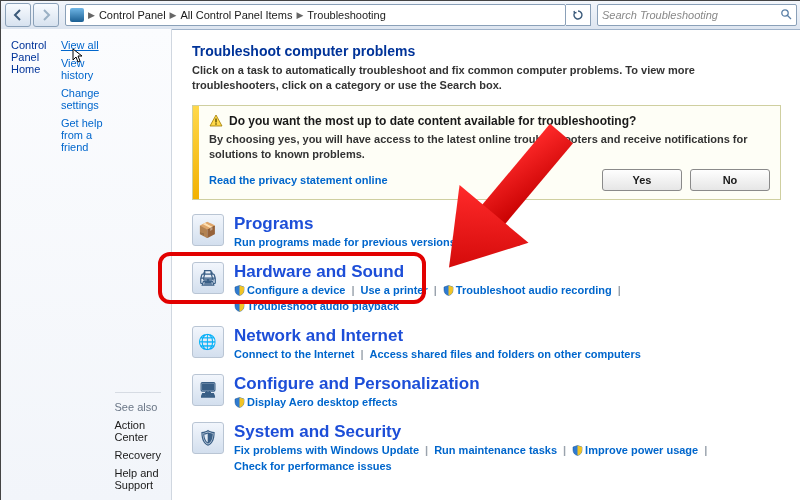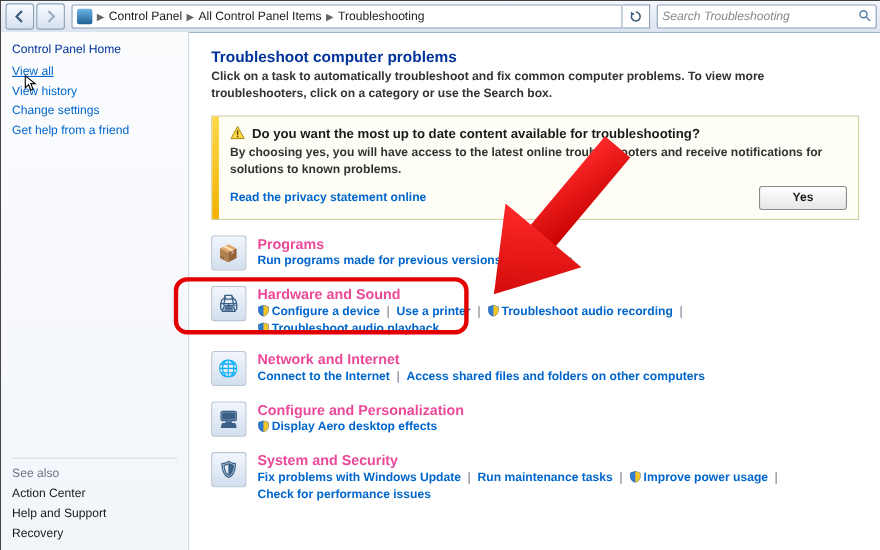--- a/index.html
+++ b/index.html
@@ -10,21 +10,21 @@
   .navbtn{width:24px;height:22px;border:1px solid #8aa0b8;border-radius:3px;background:linear-gradient(#f8fbff,#d7e2ef);display:flex;align-items:center;justify-content:center;color:#3b5a7a;font-size:12px;}
   .breadcrumbs{flex:1;height:20px;border:1px solid #8aa0b8;background:#fff;border-radius:2px;display:flex;align-items:center;padding:0 4px;gap:4px;overflow:hidden;}
   .crumb{color:#1a1a1a;white-space:nowrap;}
   .crumbsep{color:#666;font-size:9px;}
   .bc-icon{width:14px;height:14px;background:linear-gradient(#6fb6e6,#1b5f93);border-radius:2px;display:inline-block;}
   .refreshbox{width:24px;height:20px;border:1px solid #8aa0b8;border-left:none;background:#fff;display:flex;align-items:center;justify-content:center;color:#3b5a7a;}
   .searchbox{width:190px;height:20px;border:1px solid #8aa0b8;background:#fff;border-radius:2px;margin-left:6px;display:flex;align-items:center;padding:0 4px;color:#888;font-style:italic;gap:4px;}
   .searchbox .mag{color:#5a7fa6;font-style:normal;}
   
   .body{position:absolute;top:28px;bottom:0;left:0;right:0;display:flex;}
-  .sidebar{width:150px;border-right:1px solid #d0d7e0;padding:10px 10px;display:flex;flex-direction:column;background:linear-gradient(#fbfcfe,#f2f5fa);}
+  .sidebar{width:150px;border-right:1px solid #d0d7e0;padding:10px 10px;display:flex;flex-direction:row;background:linear-gradient(#fbfcfe,#f2f5fa);}
   .sidehome{color:#003399;font-weight:400;margin-bottom:8px;}
   .sidelist{display:flex;flex-direction:column;gap:6px;}
   .sidelink{color:#0066cc;cursor:pointer;}
   .sidelink.viewall{text-decoration:underline;position:relative;}
   .cursor{position:absolute;left:10px;top:9px;font-size:14px;color:#000;pointer-events:none;}
   .cursor svg{width:16px;height:16px;}
   .seealso{margin-top:auto;border-top:1px solid #d6dbe3;padding-top:8px;}
   .seealso-h{color:#6a7686;margin-bottom:6px;}
   .main{flex:1;padding:14px 20px 14px 20px;overflow:auto;position:relative;font-weight:bold;}
   .h1{color:#003399;font-size:14px;margin-bottom:4px;}
@@ -38,21 +38,21 @@
   .infobox .text{color:#333;margin-bottom:8px;line-height:1.35;}
   .infobox .row{display:flex;align-items:center;}
   .privacy{color:#0066cc;cursor:pointer;}
   .btnrow{margin-left:auto;display:flex;gap:8px;}
   .btn{min-width:62px;height:20px;border:1px solid #8a8a8a;border-radius:3px;background:linear-gradient(#fefefe,#e6e6e6);display:flex;align-items:center;justify-content:center;padding:0 8px;cursor:pointer;}
   
   .cats{margin-top:14px;display:flex;flex-direction:column;gap:14px;}
   .cat{display:flex;gap:10px;align-items:flex-start;}
   .caticon{width:30px;height:30px;flex-shrink:0;border:1px solid #b9c5d4;border-radius:3px;background:linear-gradient(#f2f6fc,#d3dfee);display:flex;align-items:center;justify-content:center;color:#3a5f86;font-size:15px;}
   .catbody{flex:1;}
-  .cattitle{color:#ec4899;font-size:13px;cursor:pointer;margin-bottom:2px;}
+  .cattitle{color:#1d4ed8;font-size:17px;cursor:pointer;margin-bottom:2px;}
   .sublinks{display:flex;flex-wrap:wrap;gap:4px 0;align-items:center;}
   .sublink{color:#0066cc;cursor:pointer;white-space:nowrap;}
   .sublink .shield{display:inline-block;width:11px;height:11px;vertical-align:-2px;margin-right:2px;}
   .sep{color:#9aa3ad;margin:0 6px;}
   
   .annot{position:absolute;pointer-events:none;}
   .highlight{position:absolute;border:4px solid #e20000;border-radius:12px;left:157px;top:251px;width:260px;height:44px;}
   .arrow{position:absolute;left:395px;top:95px;}
 </style>
 </head>
@@ -113,22 +113,22 @@
           </span>
         </div>
         <div class="sidelink">View history</div>
         <div class="sidelink">Change settings</div>
         <div class="sidelink">Get help from a friend</div>
       </div>
       <div class="seealso">
         <div class="seealso-h">See also</div>
         <div class="sidelist">
           <div class="sidelink" style="color:#1a1a1a">Action Center</div>
+          <div class="sidelink" style="color:#1a1a1a">Recovery</div>
           <div class="sidelink" style="color:#1a1a1a">Help and Support</div>
-          <div class="sidelink" style="color:#1a1a1a">Recovery</div>
         </div>
       </div>
     </div>
 
     <div class="main">
       <div class="h1">Troubleshoot computer problems</div>
       <div class="desc">Click on a task to automatically troubleshoot and fix common computer problems. To view more troubleshooters, click on a category or use the Search box.</div>
 
       <div class="infobox">
         <div class="bar"></div>
@@ -141,20 +141,21 @@
                   <rect x="6.3" y="9.3" width="1.4" height="1.4" fill="#5a4a00"></rect>
                 </svg>
             </span>
             <span>Do you want the most up to date content available for troubleshooting?</span>
           </div>
           <div class="text">By choosing yes, you will have access to the latest online troubleshooters and receive notifications for solutions to known problems.</div>
           <div class="row">
             <span class="privacy">Read the privacy statement online</span>
             <div class="btnrow">
               <div class="btn">Yes</div>
+              <div class="btn">No</div>
             </div>
           </div>
         </div>
       </div>
 
       <div class="cats" id="cats">
           <div class="cat">
             <div class="caticon">📦</div>
             <div class="catbody">
               <div class="cattitle">Programs</div>

